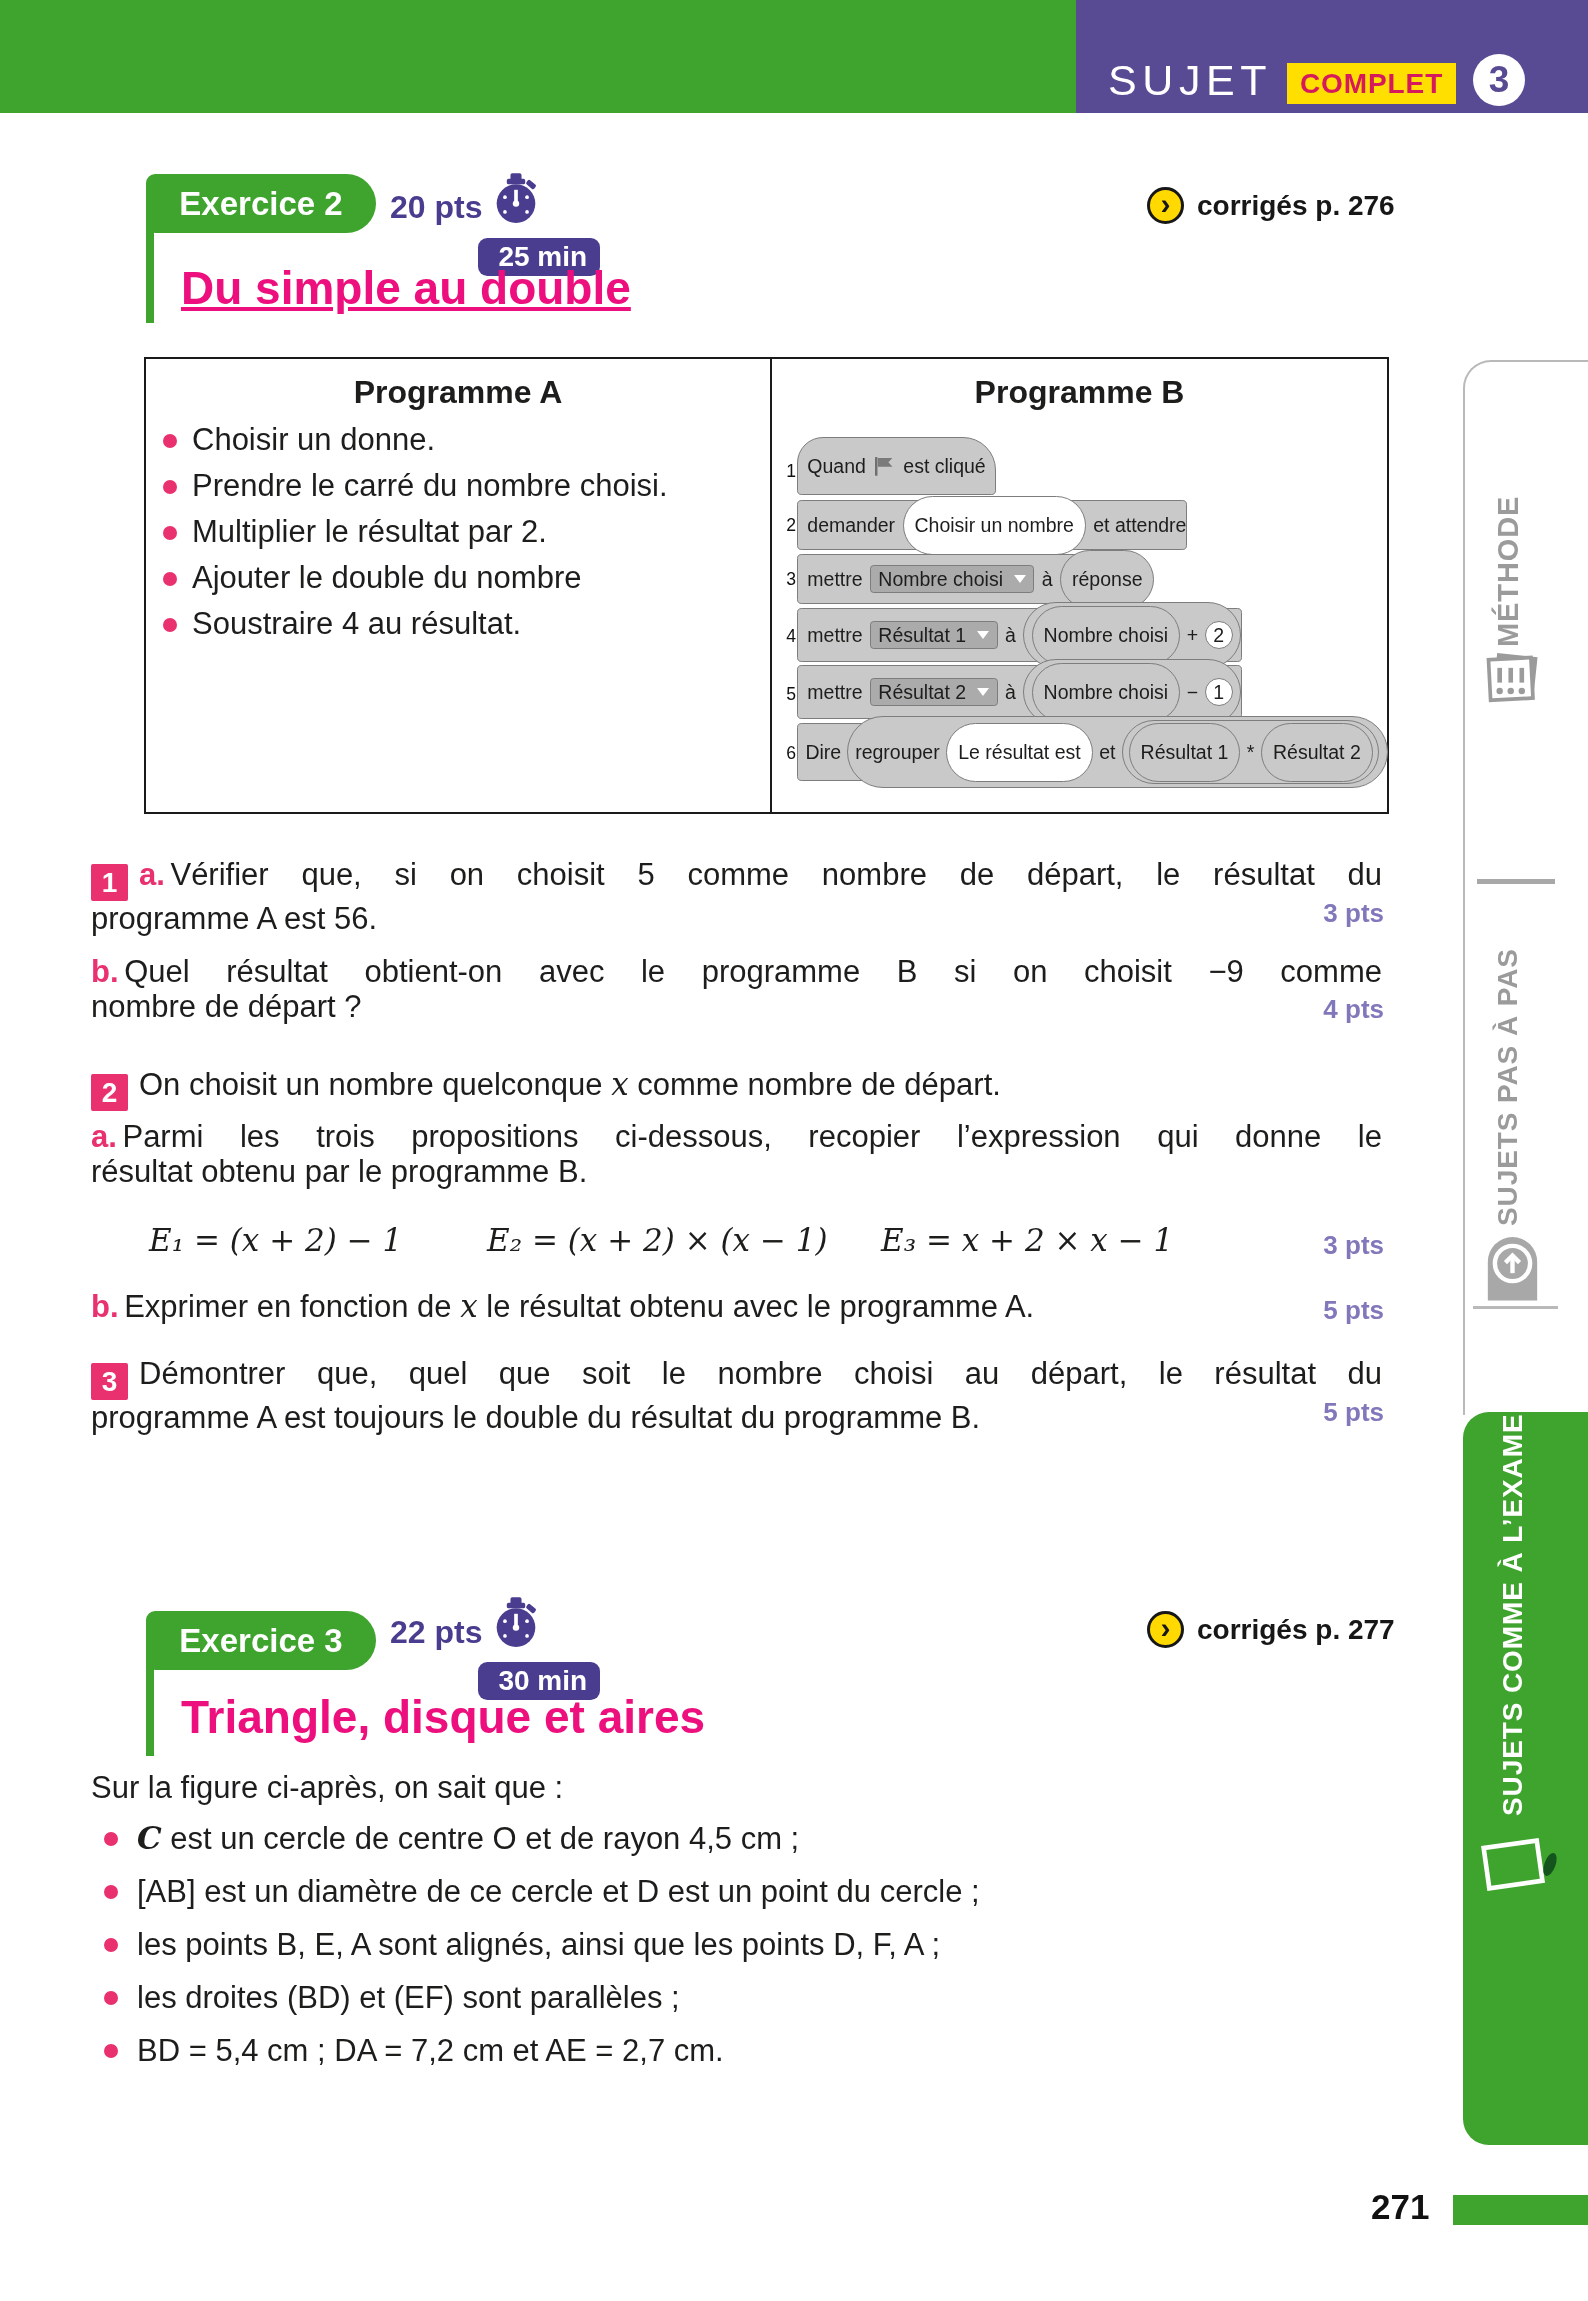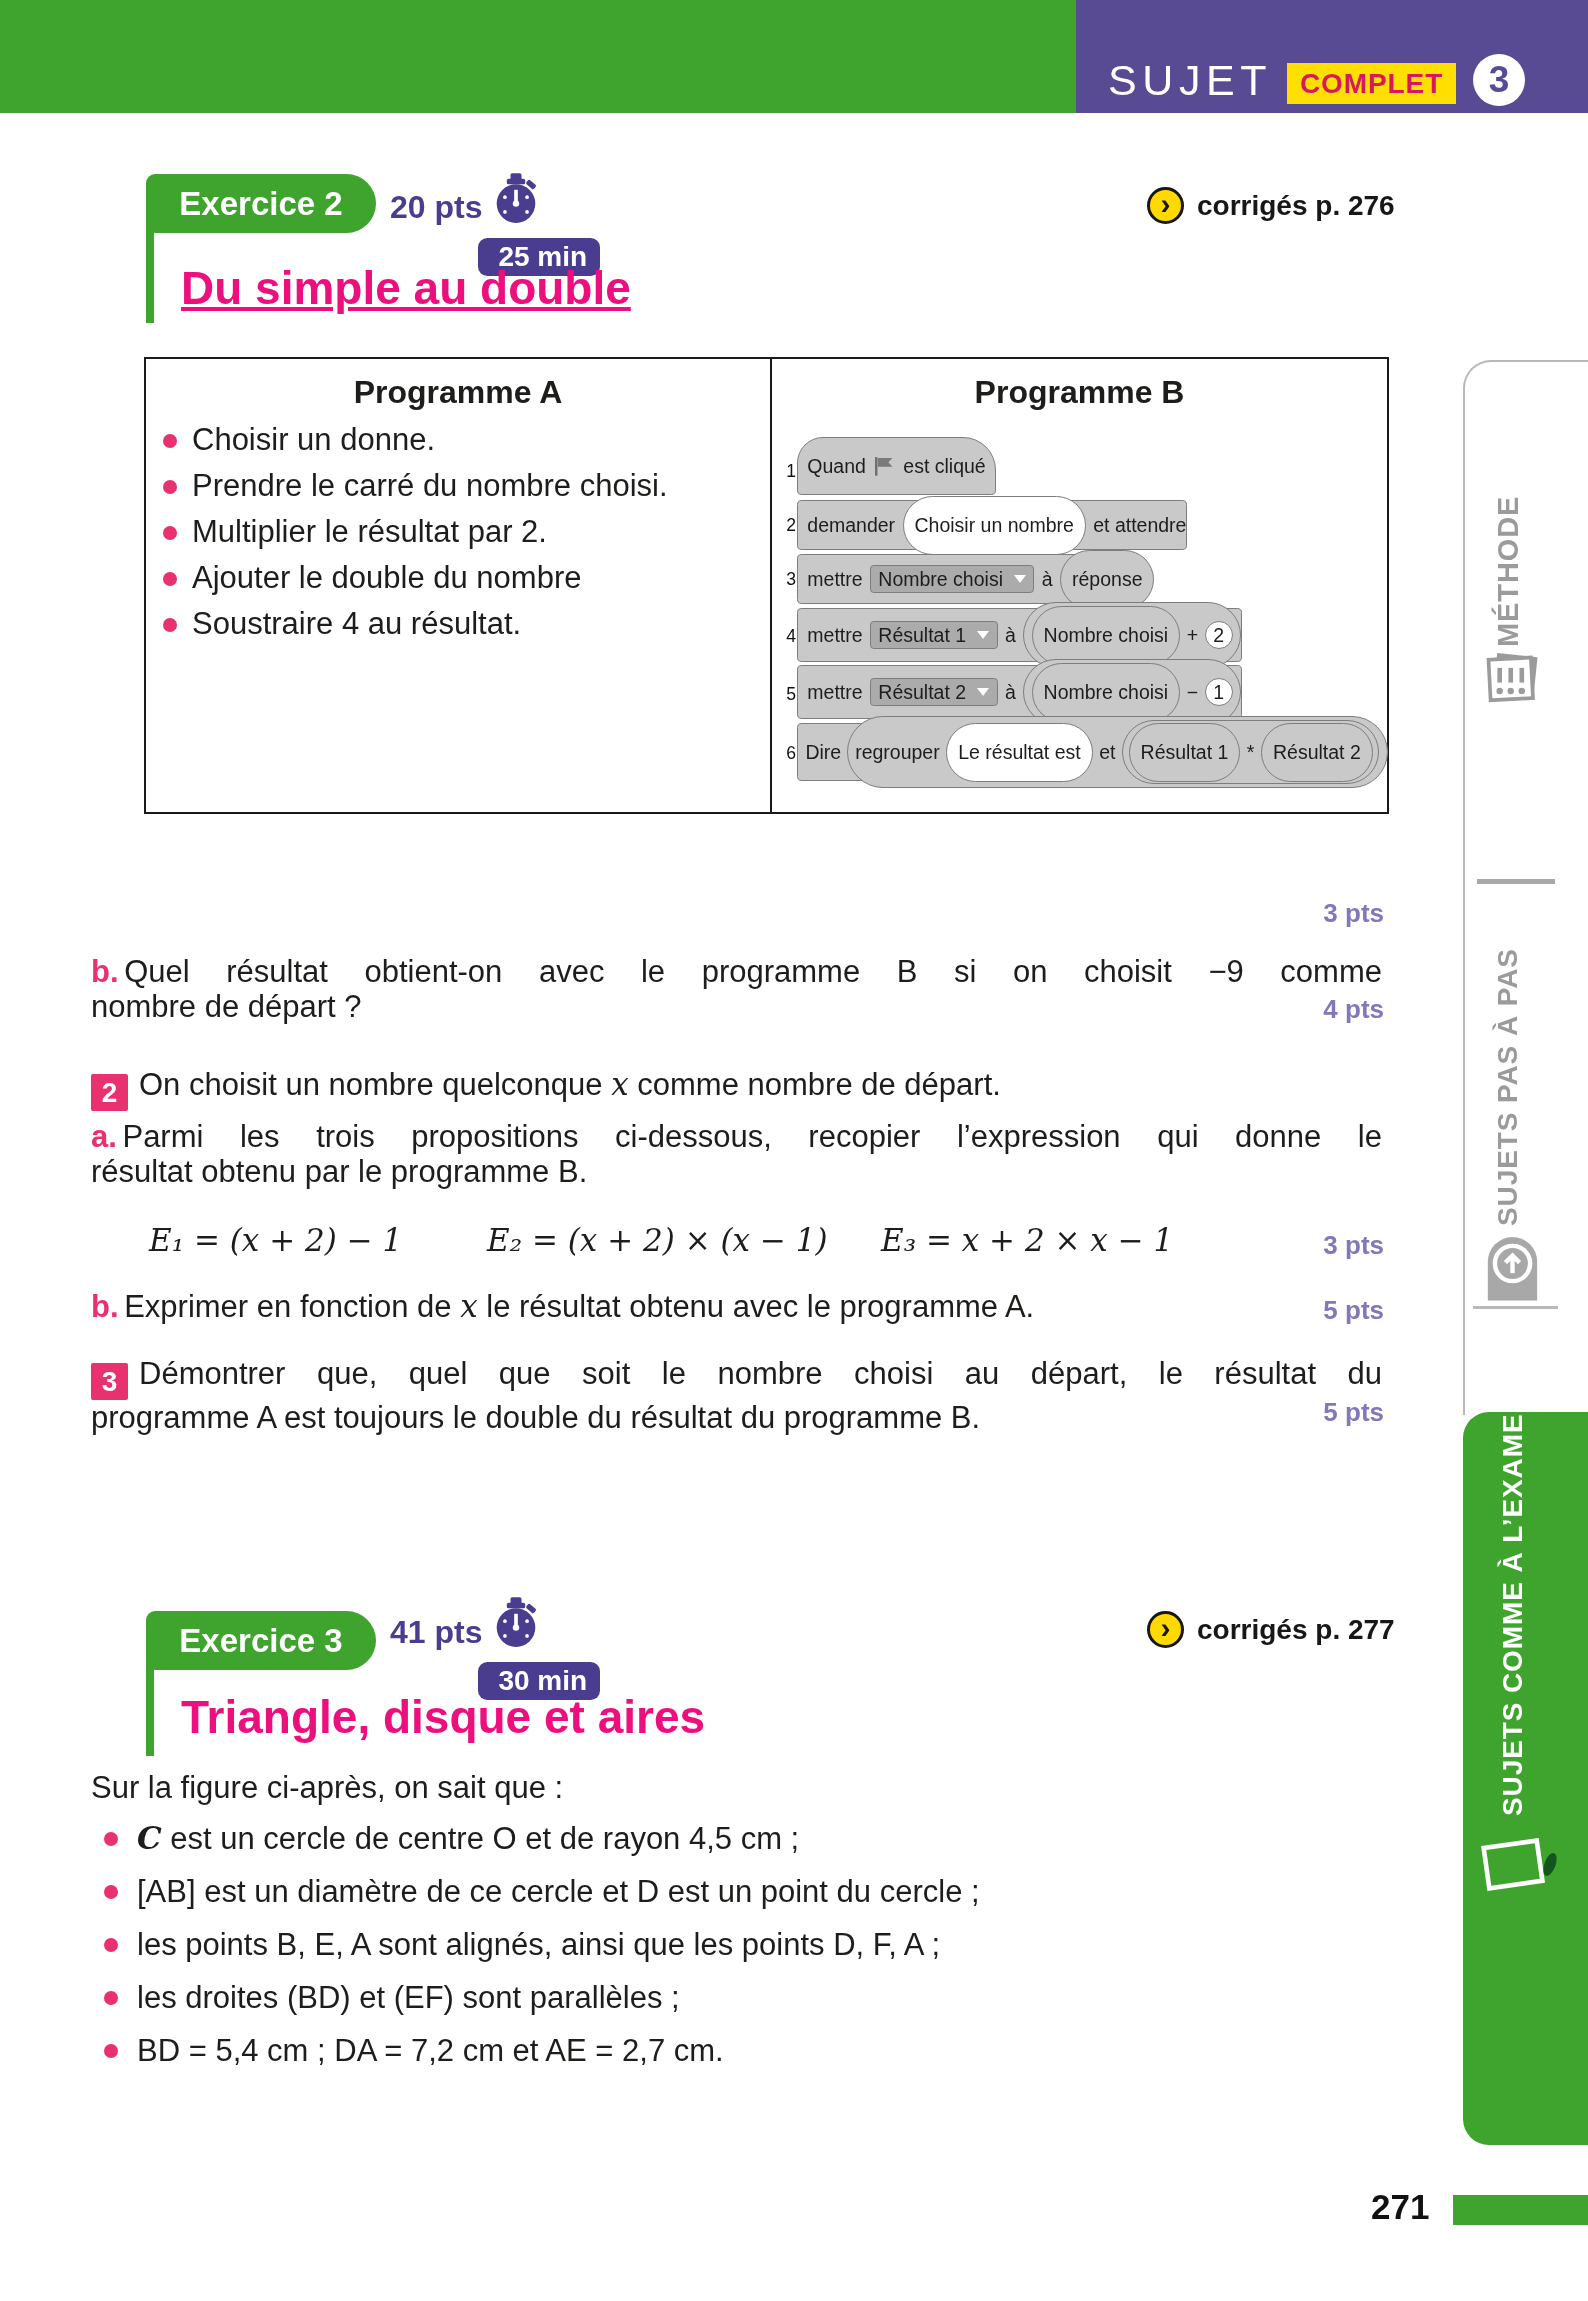--- a/index.html
+++ b/index.html
@@ -221,20 +221,24 @@
               <span>*</span>
               <span class="oval">Résultat 2</span>
             </span>
           </span>
         </div>
 
       </div>
     </div>
   </div>
 
+  <div class="q" style="top:857px;">
+    <div class="jline"><span class="qnum">1</span><span class="qletter">a.</span><span>Vérifier que, si on choisit 5 comme nombre de départ, le résultat du</span></div>
+    <div>programme A est 56.</div>
+  </div>
   <span class="pts" style="top:898px;">3 pts</span>
 
   <div class="q" style="top:954px;">
     <div class="jline"><span class="qletter">b.</span><span>Quel résultat obtient-on avec le programme B si on choisit −9 comme</span></div>
     <div>nombre de départ ?</div>
   </div>
   <span class="pts" style="top:994px;">4 pts</span>
 
   <div class="q" style="top:1067px;">
     <div><span class="qnum">2</span><span>On choisit un nombre quelconque </span><span class="xvar">x</span><span> comme nombre de départ.</span></div>
@@ -258,21 +262,21 @@
   <span class="pts" style="top:1295px;">5 pts</span>
 
   <div class="q" style="top:1356px;">
     <div class="jline"><span class="qnum">3</span><span>Démontrer que, quel que soit le nombre choisi au départ, le résultat du</span></div>
     <div>programme A est toujours le double du résultat du programme B.</div>
   </div>
   <span class="pts" style="top:1397px;">5 pts</span>
 
   <div class="ex-badge" style="left:146px;top:1599px;margin-top:12px;">Exercice 3</div>
   <div class="ex-tail" style="left:146px;top:1647px;height:109px;"></div>
-  <div class="ex-pts" style="left:390px;top:1614px;">41 pts</div>
+  <div class="ex-pts" style="left:390px;top:1614px;">22 pts</div>
   <div class="timer" style="left:493px;top:1597px;">
     <svg class="timer-svg" width="46" height="52" viewBox="0 0 50 56">
       <rect x="19" y="0" width="12" height="8" rx="2" fill="#4a3d8f"></rect>
       <rect x="15" y="6" width="20" height="6" rx="2" fill="#4a3d8f"></rect>
       <rect x="36" y="9" width="11" height="6" rx="2" fill="#4a3d8f" transform="rotate(40 41 12)"></rect>
       <circle cx="25" cy="33" r="21" fill="#4a3d8f"></circle>
       <line x1="25" y1="33" x2="25" y2="18" stroke="#fff" stroke-width="4"></line>
       <circle cx="25" cy="33" r="3.5" fill="#fff"></circle>
       <circle cx="13" cy="26" r="2" fill="#fff"></circle>
         <circle cx="37" cy="26" r="2" fill="#fff"></circle>

